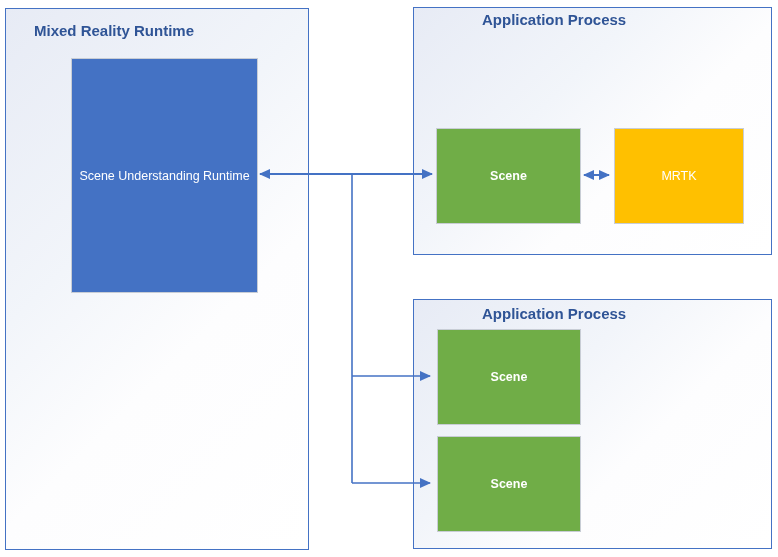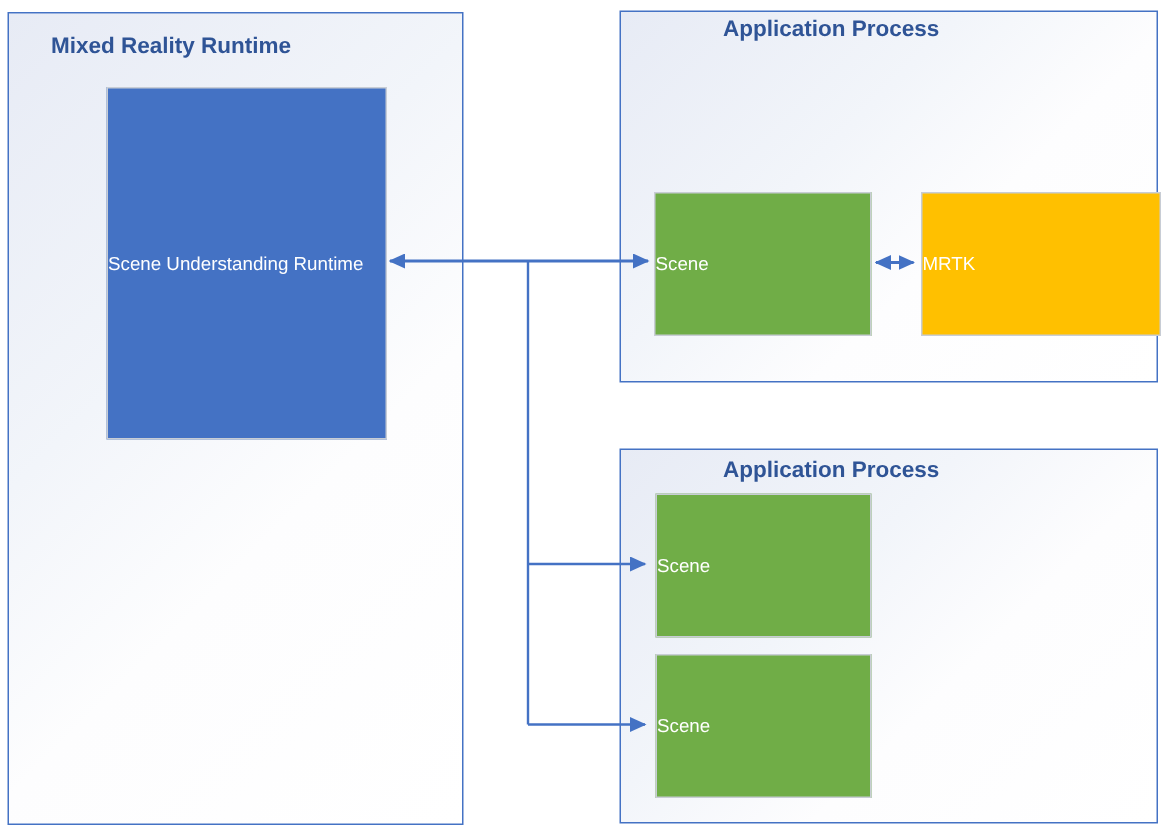--- a/index.html
+++ b/index.html
@@ -37,32 +37,32 @@
   .title-ap-top { left: 68px; top: 3px;  }
   .title-ap-bot { left: 68px; top: 5px;  }
 
   
   .node {
     position: absolute;
     box-sizing: border-box;
     border: 1px solid #C8CDD5;
     display: flex;
     align-items: center;
-    justify-content: flex-start;
+    justify-content: center;
     text-align: center;
     color: #ffffff;
     font-size: 12.5px;
   }
   .node-blue   { background: #4472C4; }
-  .node-green  { background: #70AD47; }
+  .node-green  { background: #70AD47; font-weight: bold; }
   .node-orange { background: #FFC000; }
 
   .node-sur      { left: 65px;  top: 49px;  width: 187px; height: 235px; } 
   .node-scene-t  { left: 22px;  top: 120px; width: 145px; height: 96px;  } 
-  .node-mrtk     { left: 200px; top: 120px; width: 160px; height: 96px;  } 
+  .node-mrtk     { left: 200px; top: 120px; width: 130px; height: 96px;  } 
   .node-scene-b1 { left: 23px;  top: 29px;  width: 144px; height: 96px;  } 
   .node-scene-b2 { left: 23px;  top: 136px; width: 144px; height: 96px;  } 
 
   
   .connectors {
     position: absolute;
     left: 0; top: 0;
     width: 778px;
     height: 557px;
     pointer-events: none;

